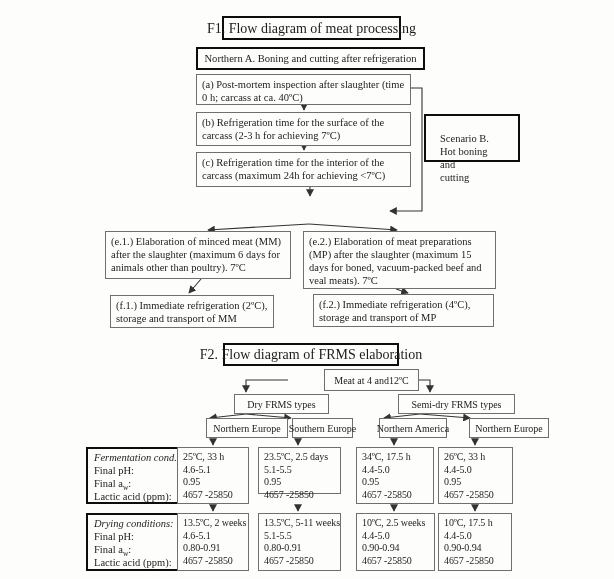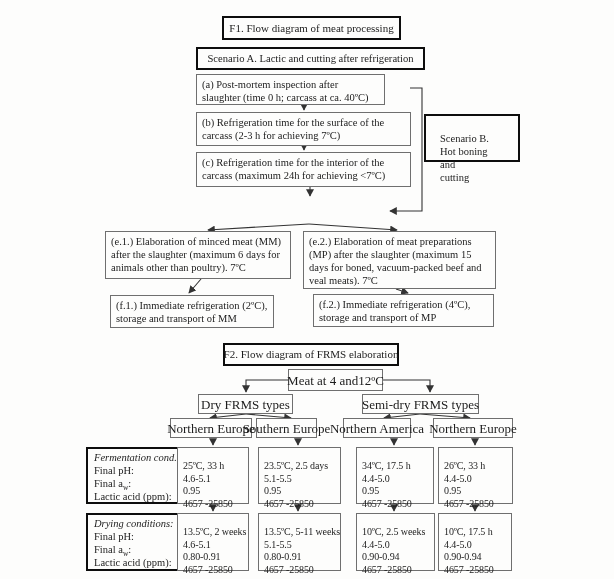--- a/index.html
+++ b/index.html
@@ -12,26 +12,26 @@
   }
   svg.overlay { position:absolute; left:0; top:0; width:614px; height:579px; z-index:0; }
   .box {
     position:absolute; box-sizing:border-box; z-index:1;
     background:#fdfdfc; border:1px solid #6f6f6f;
     padding:3px 5px; font-size:10.5px; line-height:13px;
   }
   .thick { border:2.6px solid #0d0d0d; }
   .center {
     display:flex; align-items:center; justify-content:center;
-    text-align:center; white-space:nowrap; padding:1px 3px; font-size:11px;
+    text-align:center; white-space:nowrap; padding:1px 3px; font-size:14px;
   }
-  .small-center { font-size:13px; }
+  .small-center { font-size:10px;margin-left:36px; }
   .prelines { white-space:pre-line; padding:3px 14px; }
   .labelbox { padding:3px 5px 2px 6px; font-size:10.5px; line-height:12.9px;margin-left:22px; }
-  .data { padding:12px 4px 2px 5px; font-size:10px; line-height:12.7px; letter-spacing:-0.1px; }
+  .data { padding:3px 4px 2px 5px; font-size:10px; line-height:12.7px; letter-spacing:-0.1px; }
   .data .row { white-space:nowrap; }
   .it { font-style:italic; }
   sub { font-size:7.5px; line-height:0; }
 </style>
 </head>
 <body>
 
 <div class="stage">
 
   <svg class="overlay" viewBox="0 0 614 579" xmlns="http://www.w3.org/2000/svg">
@@ -64,24 +64,24 @@
       <path d="M394,505 L394,511" marker-end="url(#ah)"></path>
       <path d="M475,505 L475,511" marker-end="url(#ah)"></path>
     </g>
   </svg>
 
   <div class="box thick center" style="left:222px;top:16px;width:179px;height:24px">
     <span>F1. Flow diagram of meat processing</span>
   </div>
 
   <div class="box thick center" style="left:196px;top:47px;width:229px;height:23px;font-size:10.6px">
-    <span>Scenario A. Lactic and cutting after refrigeration</span>
-  </div>
-
-  <div class="box" style="left:196px;top:74px;width:189px;height:31px">
+    <span>Northern A. Boning and cutting after refrigeration</span>
+  </div>
+
+  <div class="box" style="left:196px;top:74px;width:215px;height:31px">
     <span>(a) Post-mortem inspection after slaughter (time 0 h; carcass at ca. 40ºC)</span>
   </div>
 
   <div class="box" style="left:196px;top:112px;width:215px;height:34px">
     <span>(b) Refrigeration time for the surface of the carcass (2-3 h for achieving 7ºC)</span>
   </div>
 
   <div class="box" style="left:196px;top:152px;width:215px;height:35px">
     <span>(c) Refrigeration time for the interior of the carcass (maximum 24h for achieving &lt;7ºC)</span>
   </div>
@@ -144,21 +144,21 @@
     <div class="row"><span>Final a</span><sub>w</sub><span>:</span></div>
     <div class="row">Lactic acid (ppm):</div>
   </div>
 
   <div class="box data" style="left:177px;top:447px;width:72px;height:57px">
     <div class="row">25ºC, 33 h</div>
     <div class="row">4.6-5.1</div>
     <div class="row">0.95</div>
     <div class="row">4657 -25850</div>
   </div>
-  <div class="box data" style="left:258px;top:447px;width:83px;height:57px">
+  <div class="box data" style="left:258px;top:447px;width:83px;height:47px">
     <div class="row">23.5ºC, 2.5 days</div>
     <div class="row">5.1-5.5</div>
     <div class="row">0.95</div>
     <div class="row">4657 -25850</div>
   </div>
   <div class="box data" style="left:356px;top:447px;width:78px;height:57px">
     <div class="row">34ºC, 17.5 h</div>
     <div class="row">4.4-5.0</div>
     <div class="row">0.95</div>
     <div class="row">4657 -25850</div>

